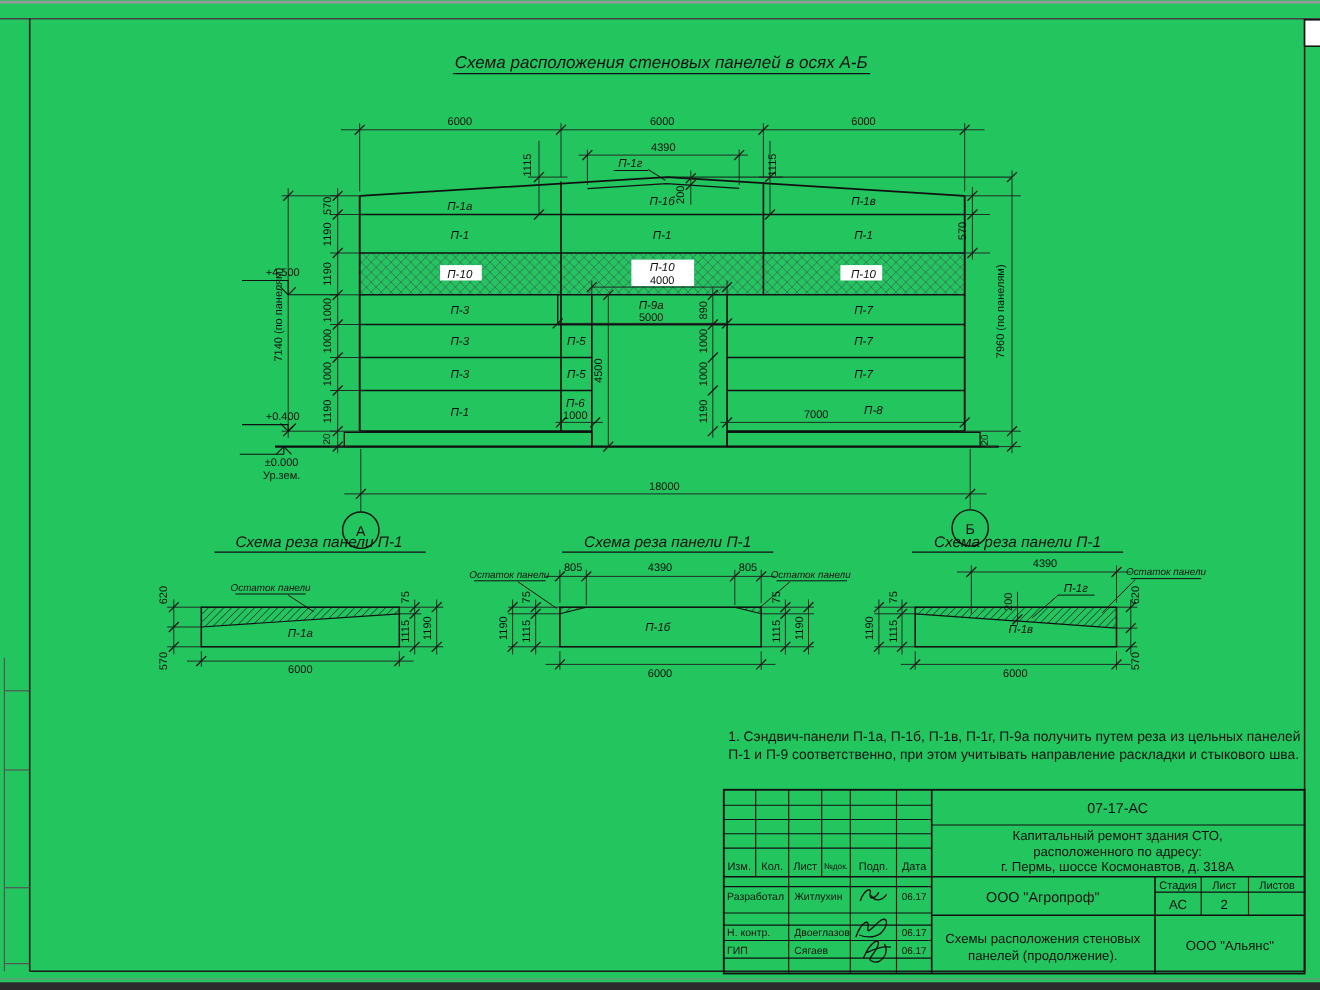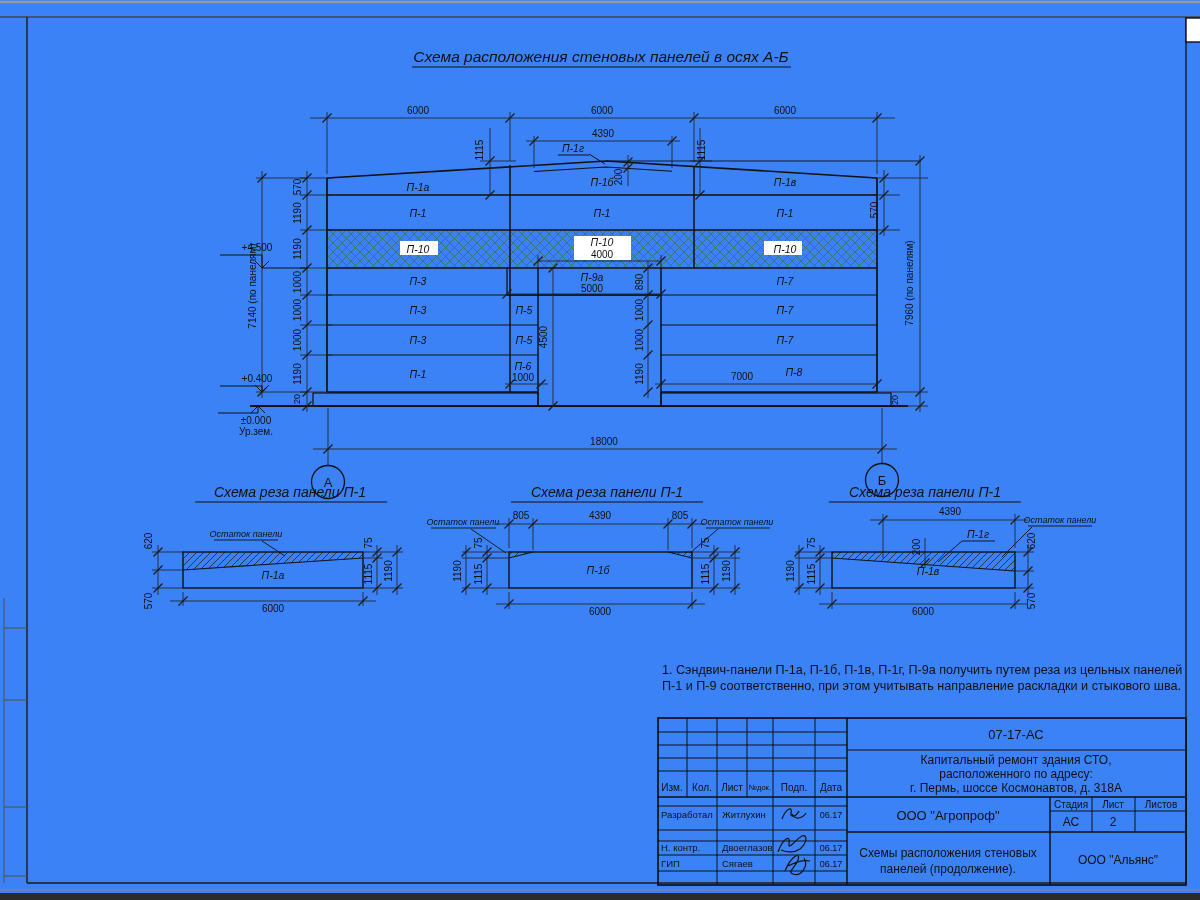--- a/index.html
+++ b/index.html
@@ -1,16 +1,16 @@
 <!DOCTYPE html>
 <html><head>
 <meta charset="utf-8">
 <style>
   html,body{margin:0;padding:0;background:#e8e8e8;}
-  .page{width:1200px;height:900px;background:#3b82f6;position:relative;overflow:hidden;}
+  .page{width:1200px;height:900px;background:#22c55e;position:relative;overflow:hidden;}
   svg{display:block;}
   .t{font-family:"Liberation Sans",sans-serif;fill:#111;}
   .d{font-size:10px;text-anchor:middle;}
   .d9{font-size:9px;text-anchor:middle;}
   .lbl{font-size:10.5px;font-style:italic;text-anchor:middle;}
   .sm{font-size:9px;font-style:italic;text-anchor:middle;}
   .ttl{font-size:14px;font-style:italic;text-anchor:middle;}
   .mttl{font-size:15.5px;font-style:italic;text-anchor:middle;}
   .note{font-size:12.6px;}
   .ax{font-size:13px;text-anchor:middle;}

